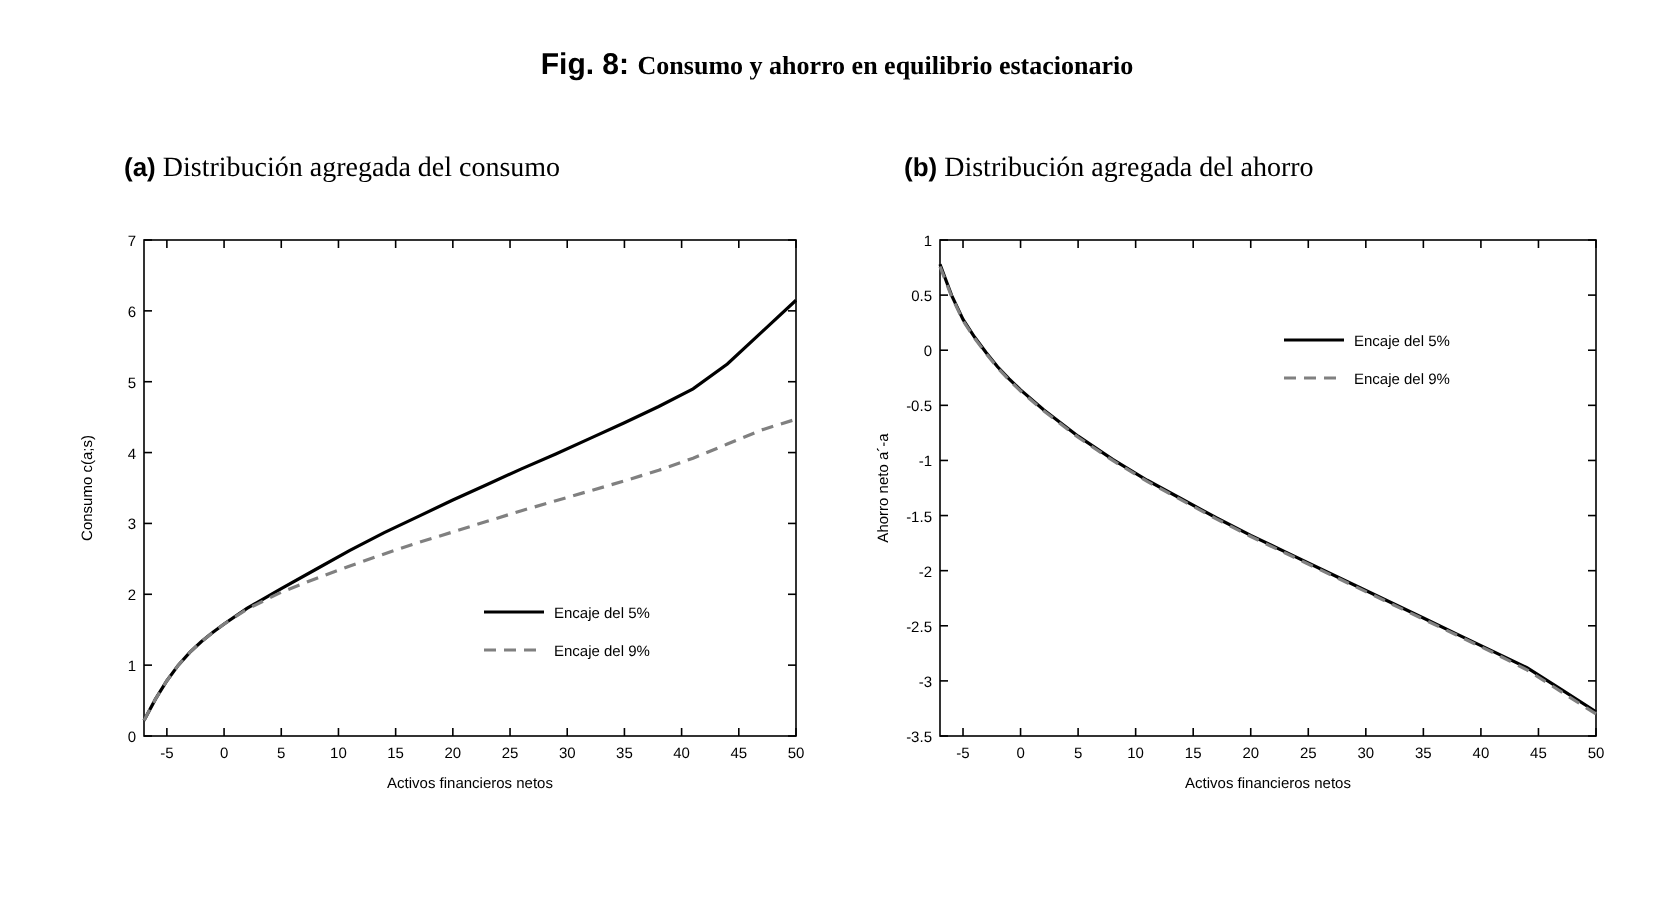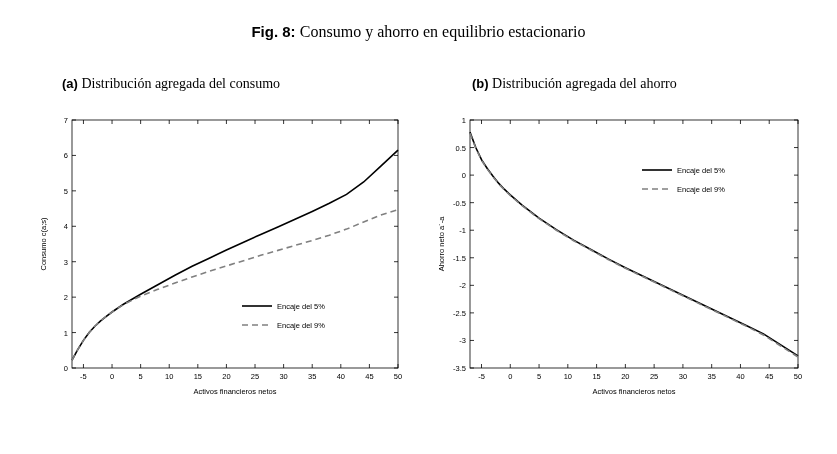--- a/index.html
+++ b/index.html
@@ -23,35 +23,36 @@
     text-align: center;
     font-size: 17px;
     font-family: "Liberation Serif", serif;
   }
   .figure-title .fignum {
     font-weight: bold;
     font-family: "Liberation Sans", sans-serif;
     font-size: 15px;
   }
   .figure-title .figtext {
-    font-size: 16px;
+    font-size: 13px;
+    font-weight: bold;
   }
   .panel-caption {
     position: absolute;
     font-size: 14px;
     font-family: "Liberation Serif", serif;
     white-space: nowrap;
   }
   .panel-caption .pnum {
     font-weight: bold;
     font-family: "Liberation Sans", sans-serif;
     font-size: 13px;
   }
   #caption-a { top: 76px; left: 62px; text-align: center; }
-  #caption-b { top: 76px; left: 452px; margin-left: 20px; }
+  #caption-b { top: 76px; left: 452px; }
 
   .panel {
     position: absolute;
   }
   #panel-a { top: 110px; left: 20px; width: 400px; height: 300px; }
   #panel-b { top: 110px; left: 410px; width: 410px; height: 300px; }
 
   .plot-svg { display: block; }
 
   .axis-label {

